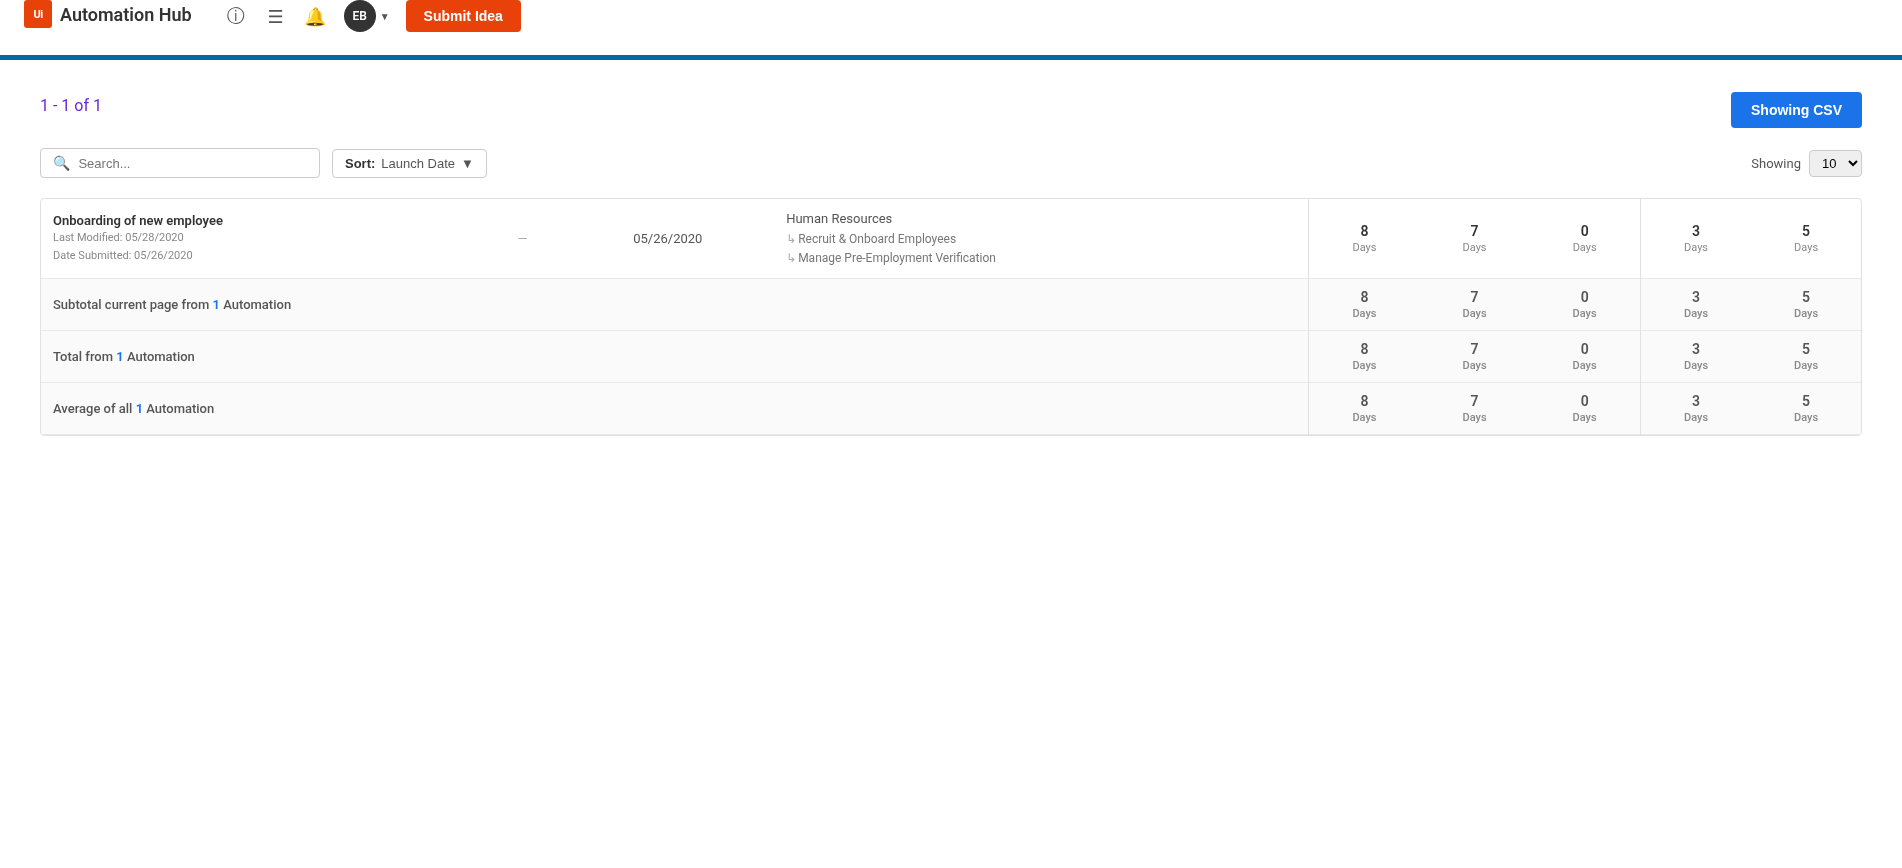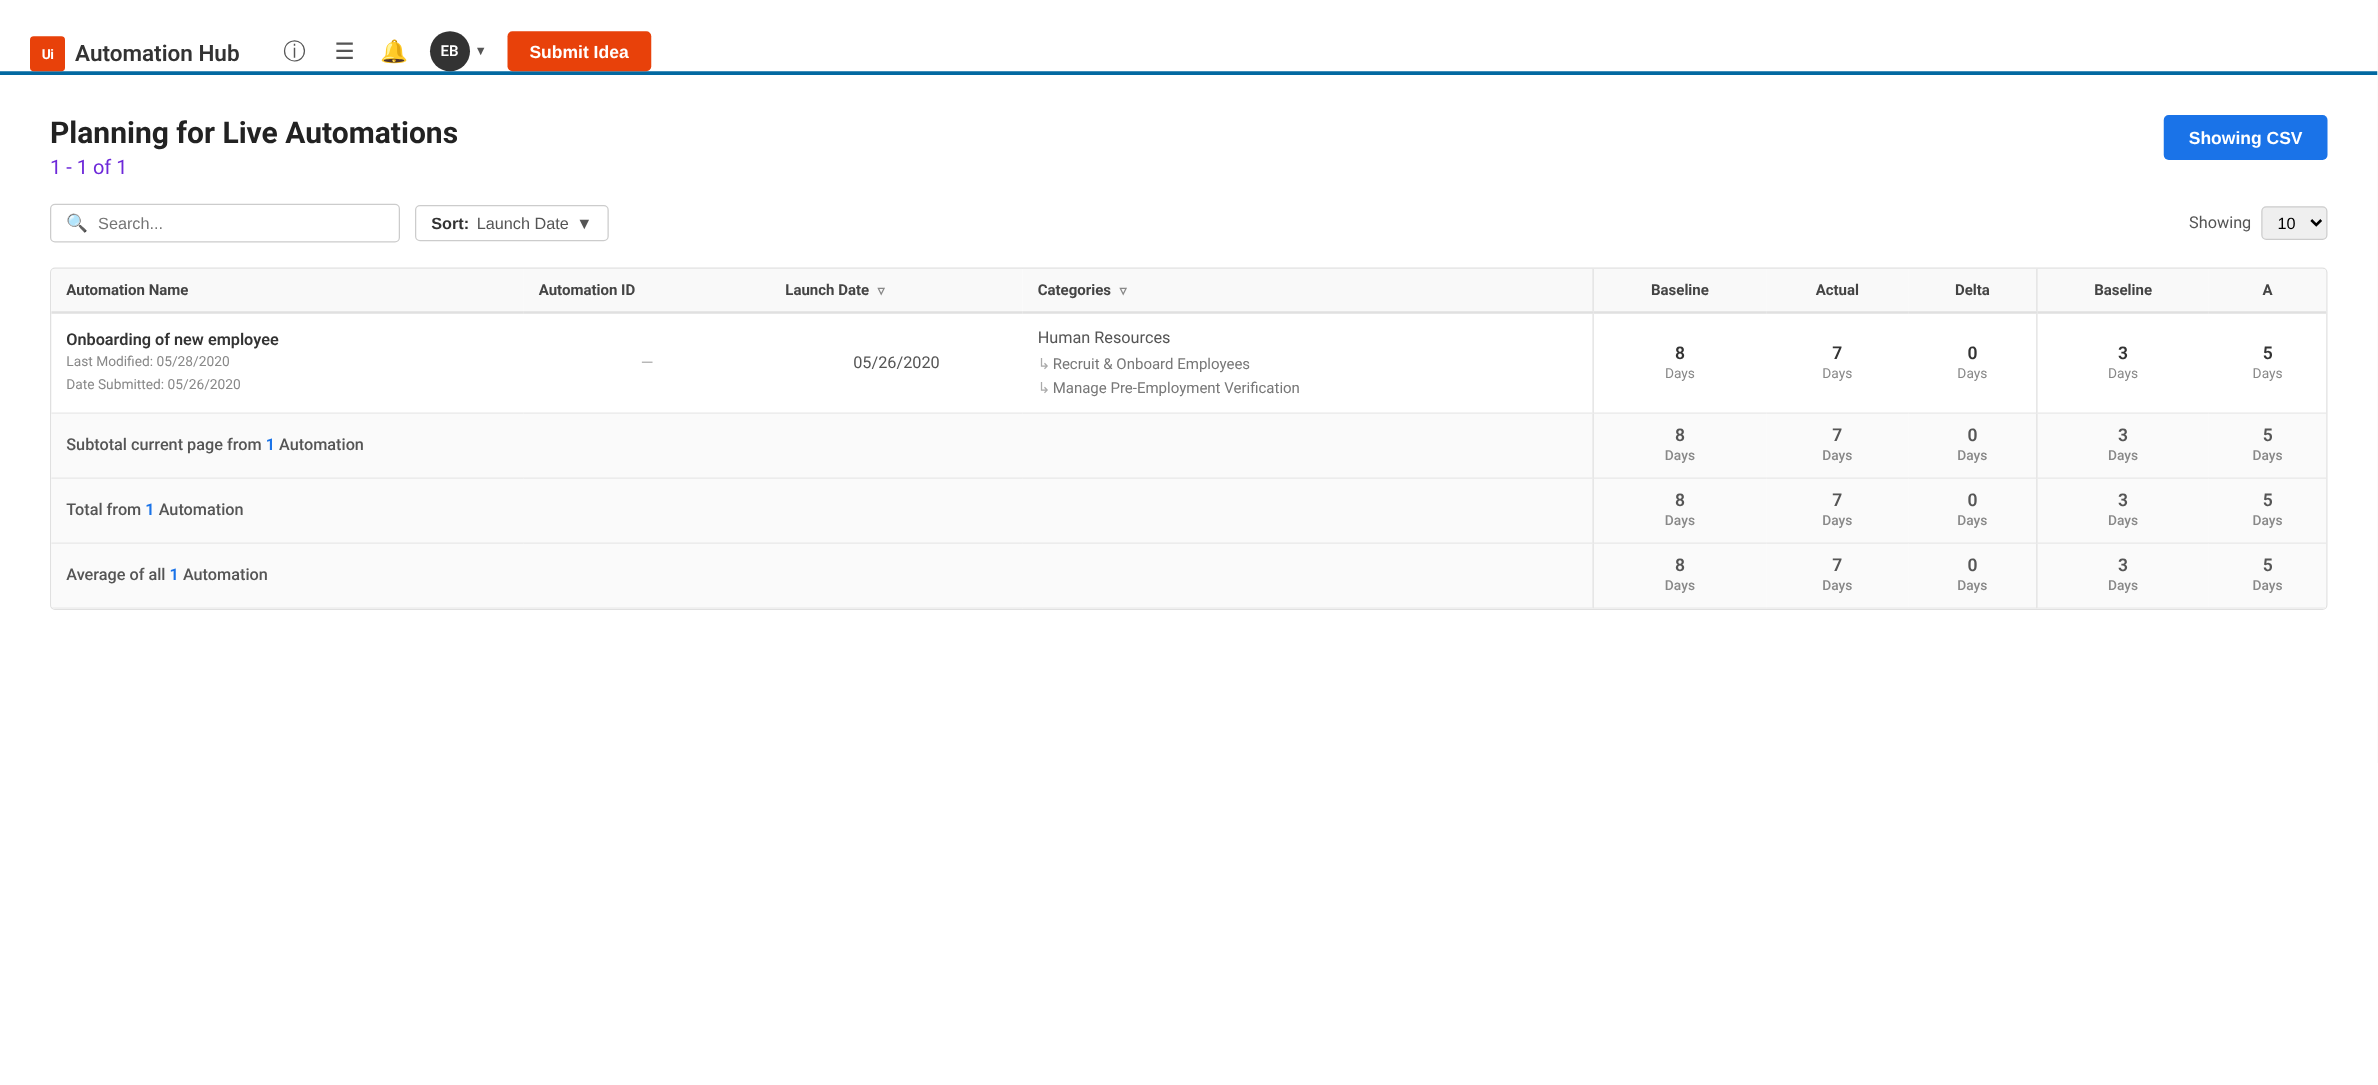--- a/index.html
+++ b/index.html
@@ -1,23 +1,23 @@
 <!DOCTYPE html>
 <html><head>
   <meta charset="utf-8">
   <style>
     * { box-sizing: border-box; margin: 0; padding: 0; }
     body { font-family: -apple-system, BlinkMacSystemFont, 'Segoe UI', Roboto, sans-serif; background: #f5f5f5; color: #333; font-size: 14px; }
 
     
     .header {
       display: flex;
-      align-items: flex-end;
+      align-items: flex-start;
       background: #fff;
-      border-bottom: 3px solid #0369a1;
+      border-bottom: 5px solid #0369a1;
       padding: 0 24px;
       height: 60px;
       position: sticky;
       top: 0;
       z-index: 100;
     }
     .logo-area {
       display: flex;
       align-items: center;
       gap: 8px;
@@ -328,21 +328,20 @@
       <div class="avatar-btn">EB</div>
       <span class="chevron-down">▼</span>
     </div>
     <button class="submit-idea-btn">Submit Idea</button>
   </div>
 </header>
 
 <main class="main">
   <div class="page-header">
     <div>
-      <h1 class="page-title">Planning for Live Automations</h1>
       <div class="page-subtitle">1 - 1 of 1</div>
     </div>
     <button class="download-csv-btn">Showing CSV</button>
   </div>
 
   <div class="filters-row">
     <div class="filters-left">
       <div class="search-box">
         <span class="search-icon">🔍</span>
         <input class="search-input" type="text" placeholder="Search..." style="">
@@ -361,37 +360,20 @@
         <option>50</option>
       </select>
     </div>
   </div>
 
   <div class="table-wrapper">
     <table>
       <thead>
 
 
-        <tr class="col-header-row">
-          <th>Automation Name</th>
-          <th>Automation ID</th>
-          <th>
-            <span>Launch Date</span>
-            <span class="filter-icon">▿</span>
-          </th>
-          <th>
-            <span>Categories</span>
-            <span class="filter-icon">▿</span>
-          </th>
-          <th class="centered analysis-border-left">Baseline</th>
-          <th class="centered">Actual</th>
-          <th class="centered">Delta</th>
-          <th class="centered analysis-border-left">Baseline</th>
-          <th class="centered">A</th>
-        </tr>
       </thead>
       <tbody>
 
         <tr class="data-row">
           <td class="automation-name-cell">
             <div class="name">Onboarding of new employee</div>
             <div class="meta">Last Modified: 05/28/2020</div>
             <div class="meta">Date Submitted: 05/26/2020</div>
           </td>
           <td class="automation-id-cell">—</td>

